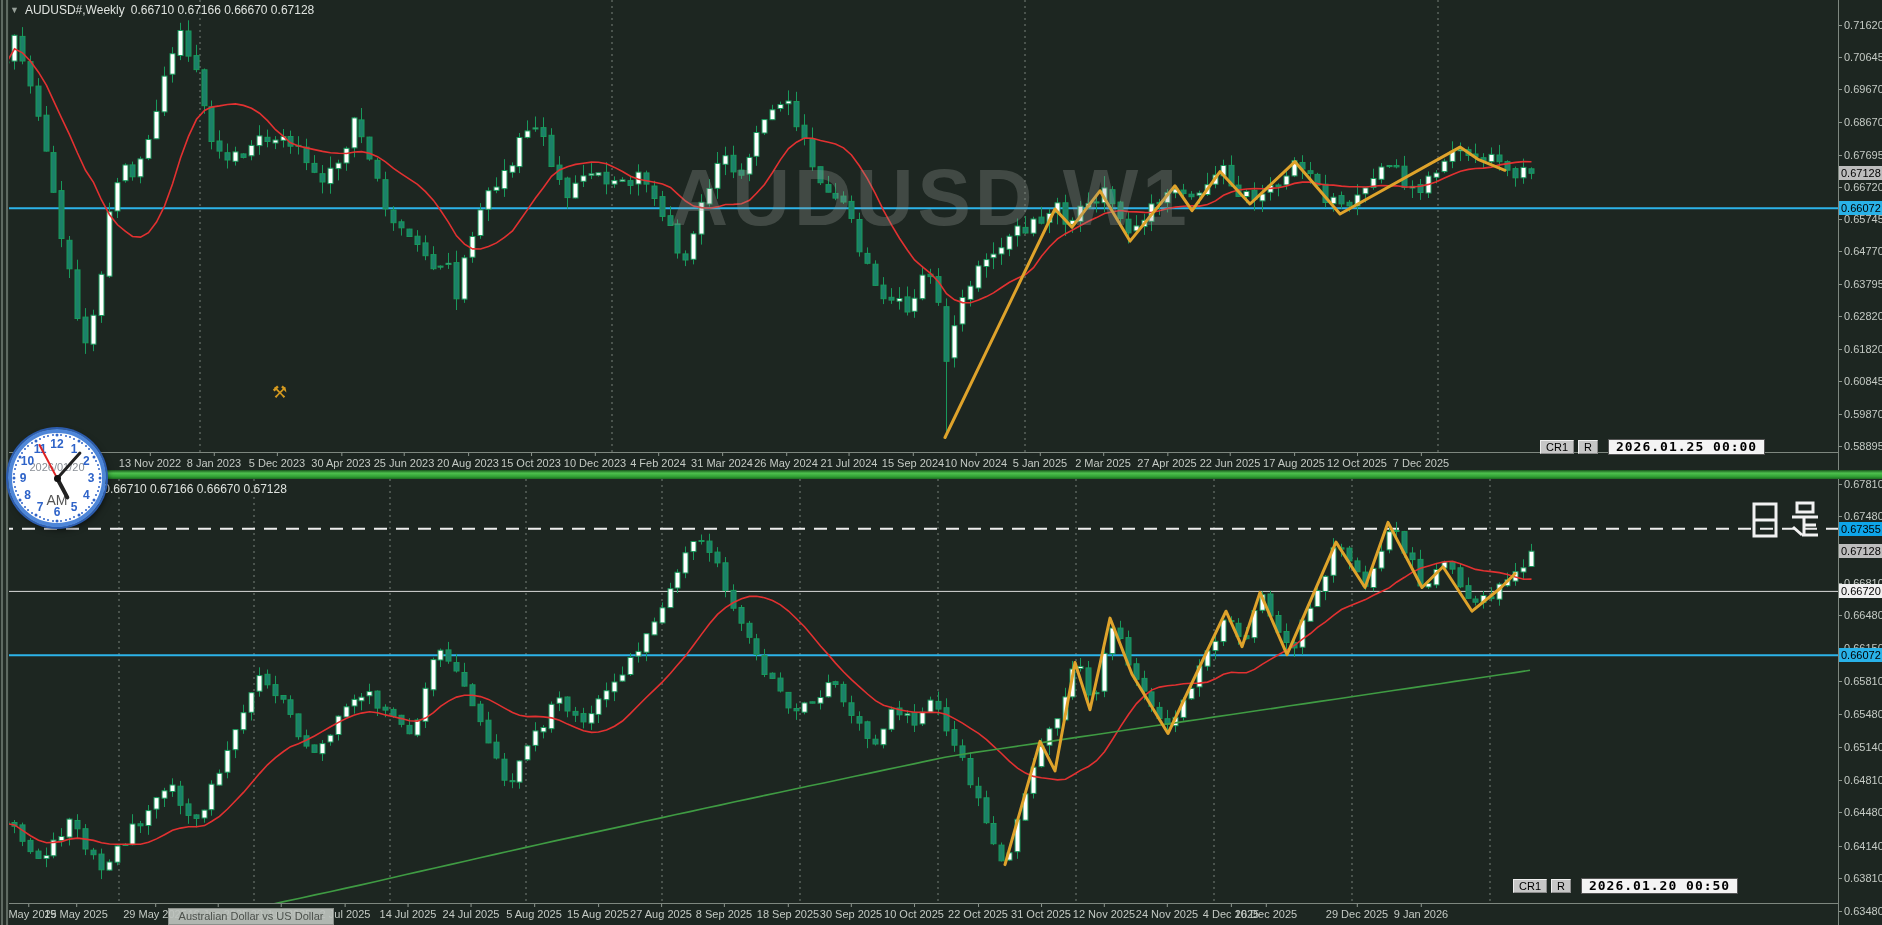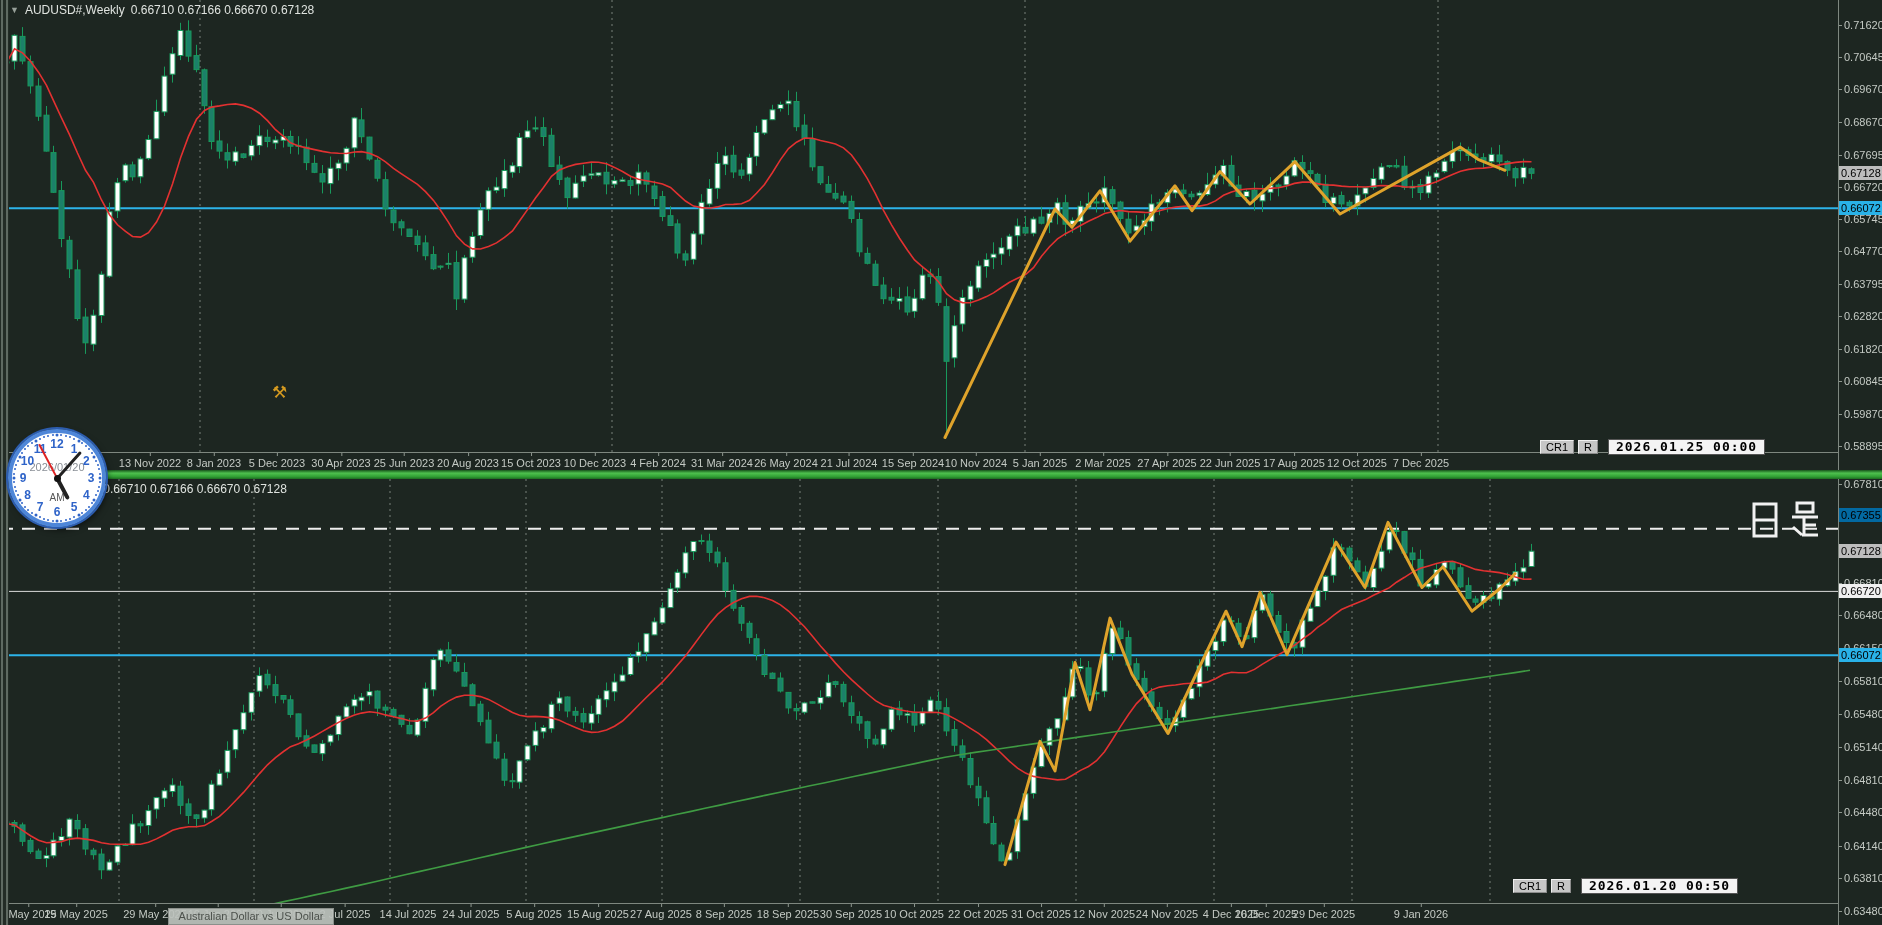--- a/index.html
+++ b/index.html
@@ -57,36 +57,37 @@
   .tooltip{position:absolute;left:168px;top:908px;width:166px;height:17px;z-index:40;
            background:rgba(190,195,190,0.92);border:1px solid #8b908b;box-sizing:border-box;
            font-size:11px;color:#4c514c;text-align:center;line-height:15px;overflow:hidden;white-space:nowrap;}
 
   
   .clock{position:absolute;left:8px;top:429px;width:98px;height:98px;z-index:50;}
   .clock .face{position:absolute;inset:0;border-radius:50%;background:radial-gradient(#ffffff 65%,#eef3fb);
                border:4px solid #4e86d8;box-shadow:0 0 0 2px #2c5cae, 2px 3px 6px rgba(0,0,0,0.55);
                box-sizing:border-box;}
   .clock .cdate{position:absolute;left:0;right:0;top:32px;text-align:center;font-size:11px;color:#8a8f96;z-index:2;}
-  .clock .cmer{position:absolute;left:0;right:0;top:63px;text-align:center;font-size:10px;color:#555;z-index:2;}
+  .clock .cmer{position:absolute;left:0;right:0;top:63px;text-align:center;font-size:14px;color:#555;z-index:2;}
   .cnum{position:absolute;font-size:12px;font-weight:700;color:#2e63c8;transform:translate(-50%,-50%);z-index:2;}
   .cdot{position:absolute;width:2px;height:2px;border-radius:50%;background:#2e63c8;transform:translate(-50%,-50%);}
   .hand{position:absolute;left:50%;bottom:50%;transform-origin:50% 100%;z-index:3;}
   .hand.h{width:4px;height:24px;margin-left:-2px;background:#222;border-radius:2px;}
   .hand.m{width:3px;height:35px;margin-left:-1.5px;background:#222;border-radius:2px;}
   .hand.s{width:1.5px;height:38px;margin-left:-0.75px;background:#d22;}
   .ccap{position:absolute;left:50%;top:50%;width:7px;height:7px;margin:-3.5px;border-radius:50%;background:#111;z-index:4;}
 </style>
 </head>
 <body>
 
 <div id="root">
   <div class="left-border"></div>
 
   <section class="pane" id="pane-w">
+    <div class="watermark" id="wm-w">AUDUSD W1</div>
     <svg class="plot-svg" id="svg-w" width="1838" height="452">
         <g>
           <line x1="200" y1="0" x2="200" y2="452" stroke="#c2cac3" stroke-width="1" stroke-dasharray="2,4" opacity="0.55"></line>
           <line x1="612" y1="0" x2="612" y2="452" stroke="#c2cac3" stroke-width="1" stroke-dasharray="2,4" opacity="0.55"></line>
           <line x1="1025" y1="0" x2="1025" y2="452" stroke="#c2cac3" stroke-width="1" stroke-dasharray="2,4" opacity="0.55"></line>
           <line x1="1438" y1="0" x2="1438" y2="452" stroke="#c2cac3" stroke-width="1" stroke-dasharray="2,4" opacity="0.55"></line>
         </g>
         <g>
           <line x1="0" y1="208.3" x2="1838" y2="208.3" stroke="#2cb3e9" stroke-width="2" stroke-dasharray=""></line>
         </g>
@@ -989,21 +990,21 @@
         <div class="ptick" style="top: 136px;">0.66480</div>
         <div class="ptick" style="top: 169px;">0.66150</div>
         <div class="ptick" style="top: 202px;">0.65810</div>
         <div class="ptick" style="top: 235px;">0.65480</div>
         <div class="ptick" style="top: 268px;">0.65140</div>
         <div class="ptick" style="top: 301px;">0.64810</div>
         <div class="ptick" style="top: 333px;">0.64480</div>
         <div class="ptick" style="top: 367px;">0.64140</div>
         <div class="ptick" style="top: 399px;">0.63810</div>
         <div class="ptick" style="top: 432px;">0.63480</div>
-        <div class="pbox" style="top: 36px; background: #0369a1;">0.67355</div>
+        <div class="pbox" style="top: 50px; background: #0ea5e9;">0.67355</div>
         <div class="pbox" style="top: 72px; background: rgb(189, 189, 189);">0.67128</div>
         <div class="pbox" style="top: 112px; background: rgb(240, 240, 240);">0.66720</div>
         <div class="pbox" style="top: 176px; background: rgb(41, 178, 232);">0.66072</div>
       </div>
     <div class="date-axis" id="dates-d">
         <div class="dlabel" style="left: 28px;">7 May 2025</div>
         <div class="dlabel" style="left: 76px;">19 May 2025</div>
         <div class="dlabel" style="left: 155px;">29 May 2025</div>
         <div class="dlabel" style="left: 218px;">10 Jun 2025</div>
         <div class="dlabel" style="left: 281px;">20 Jun 2025</div>
@@ -1016,21 +1017,21 @@
         <div class="dlabel" style="left: 724px;">8 Sep 2025</div>
         <div class="dlabel" style="left: 788px;">18 Sep 2025</div>
         <div class="dlabel" style="left: 851px;">30 Sep 2025</div>
         <div class="dlabel" style="left: 914px;">10 Oct 2025</div>
         <div class="dlabel" style="left: 978px;">22 Oct 2025</div>
         <div class="dlabel" style="left: 1041px;">31 Oct 2025</div>
         <div class="dlabel" style="left: 1104px;">12 Nov 2025</div>
         <div class="dlabel" style="left: 1167px;">24 Nov 2025</div>
         <div class="dlabel" style="left: 1231px;">4 Dec 2025</div>
         <div class="dlabel" style="left: 1234px; margin-left: 32px;">16 Dec 2025</div>
-        <div class="dlabel" style="left: 1324px;">29 Dec 2025</div>
+        <div class="dlabel" style="left: 1357px;">29 Dec 2025</div>
         <div class="dlabel" style="left: 1421px;">9 Jan 2026</div>
       </div>
   </section>
 
   <div class="clock">
     <div class="face"></div>
     <div class="cdate">2026/01/20</div>
     <div class="cmer">AM</div>
     <div id="clock-marks">
         <div class="cnum" style="left: 49px; top: 15px;">12</div>

